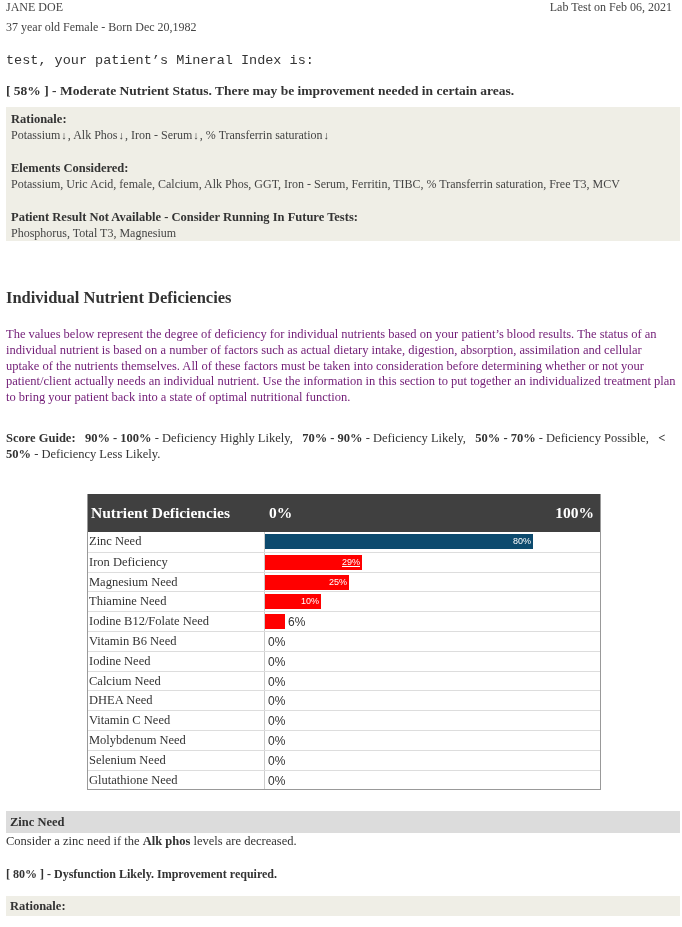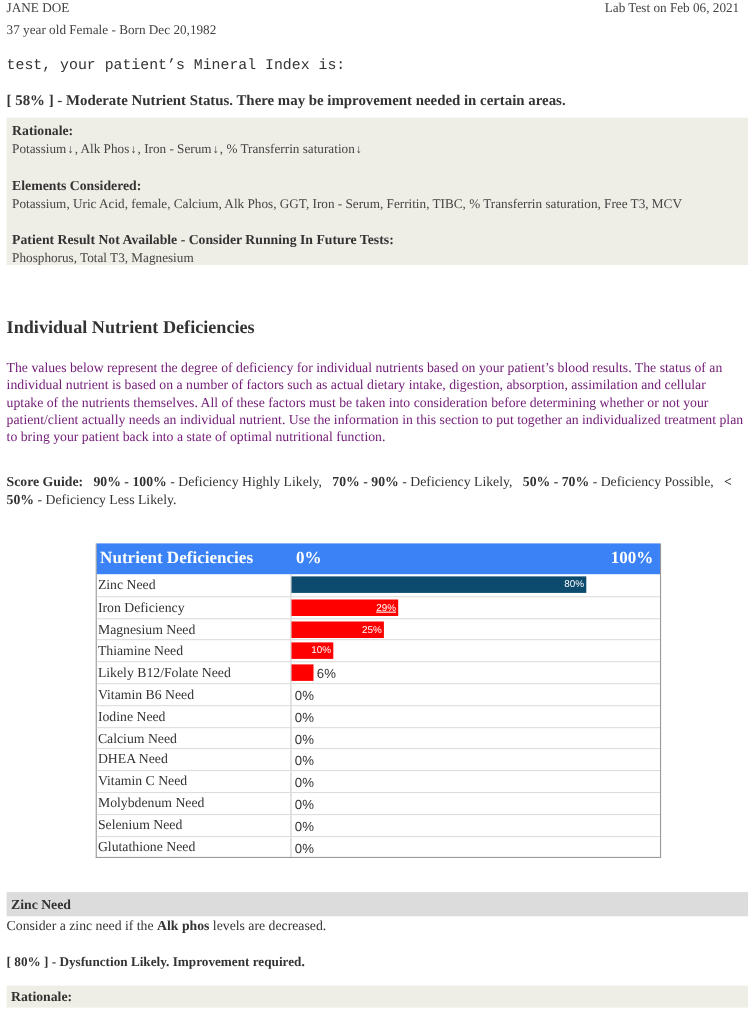--- a/index.html
+++ b/index.html
@@ -32,21 +32,21 @@
   }
   .score-guide { left: 6px; top: 431px; width: 672px; font-size: 12.5px; line-height: 15.8px; color: #333; }
   .score-guide b { font-weight: bold; }
 
   
   .chart {
     left: 87px; top: 494px; width: 514px;
     border: 1px solid #999; border-top: none;
   }
   .chart-head {
-    height: 28px; background: #3b82f6; color: #fff; display: flex; align-items: center;
+    height: 38px; background: #404040; color: #fff; display: flex; align-items: center;
     font-weight: bold; font-size: 15.5px;
   }
   .ch-label { width: 177px; padding-left: 3px; }
   .ch-zero { width: 100px; padding-left: 4px; }
   .ch-hundred { flex: 1; text-align: right; padding-right: 6px; }
   .row { height: 19.8px; display: flex; border-top: 1px solid #ddd; }
   .row:first-of-type { border-top: none; }
   .r-label {
     width: 177px; font-size: 12.5px; line-height: 19px; padding-left: 1px;
     border-right: 1px solid #ccc; color: #333; white-space: nowrap;
@@ -119,25 +119,25 @@
       </div>
       <div class="row">
         <div class="r-label">Magnesium Need</div>
         <div class="r-track">
           <div class="bar" style="width: 84px; background: rgb(255, 0, 0);">25%</div>
         </div>
       </div>
       <div class="row">
         <div class="r-label">Thiamine Need</div>
         <div class="r-track">
-          <div class="bar" style="width: 38px; background: rgb(255, 0, 0);">10%</div>
+          <div class="bar" style="width: 56px; background: rgb(255, 0, 0);">10%</div>
         </div>
       </div>
       <div class="row">
-        <div class="r-label">Likely B12/Folate Need</div>
+        <div class="r-label">Iodine B12/Folate Need</div>
         <div class="r-track">
           <div class="bar" style="width: 20px; background: rgb(255, 0, 0);"></div>
           <div class="bar-outside" style="left: 23px;">6%</div>
         </div>
       </div>
       <div class="row">
         <div class="r-label">Vitamin B6 Need</div>
         <div class="r-track">
           <div class="bar-outside" style="left: 3px;">0%</div>
         </div>

